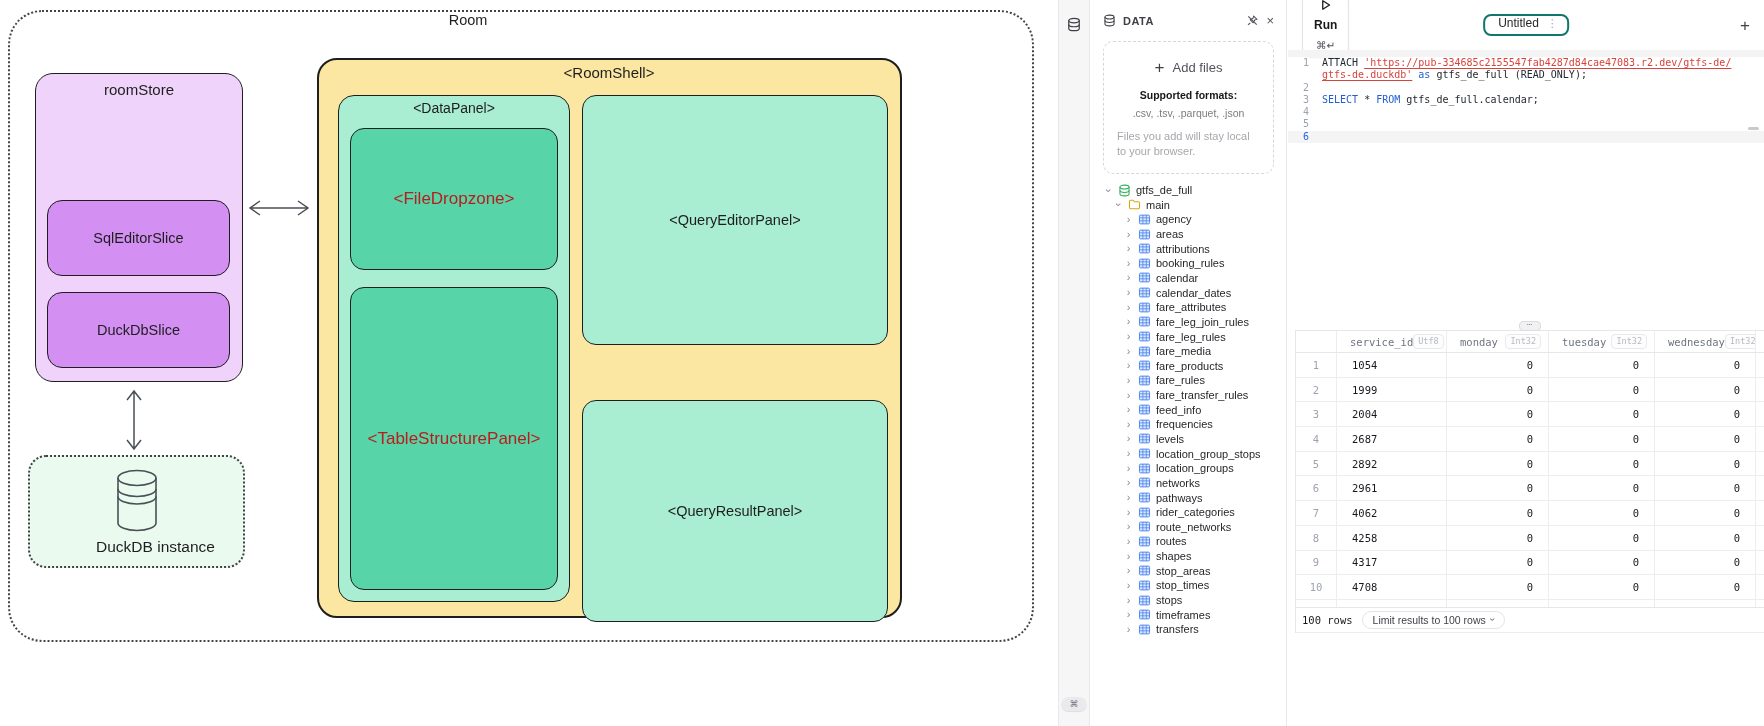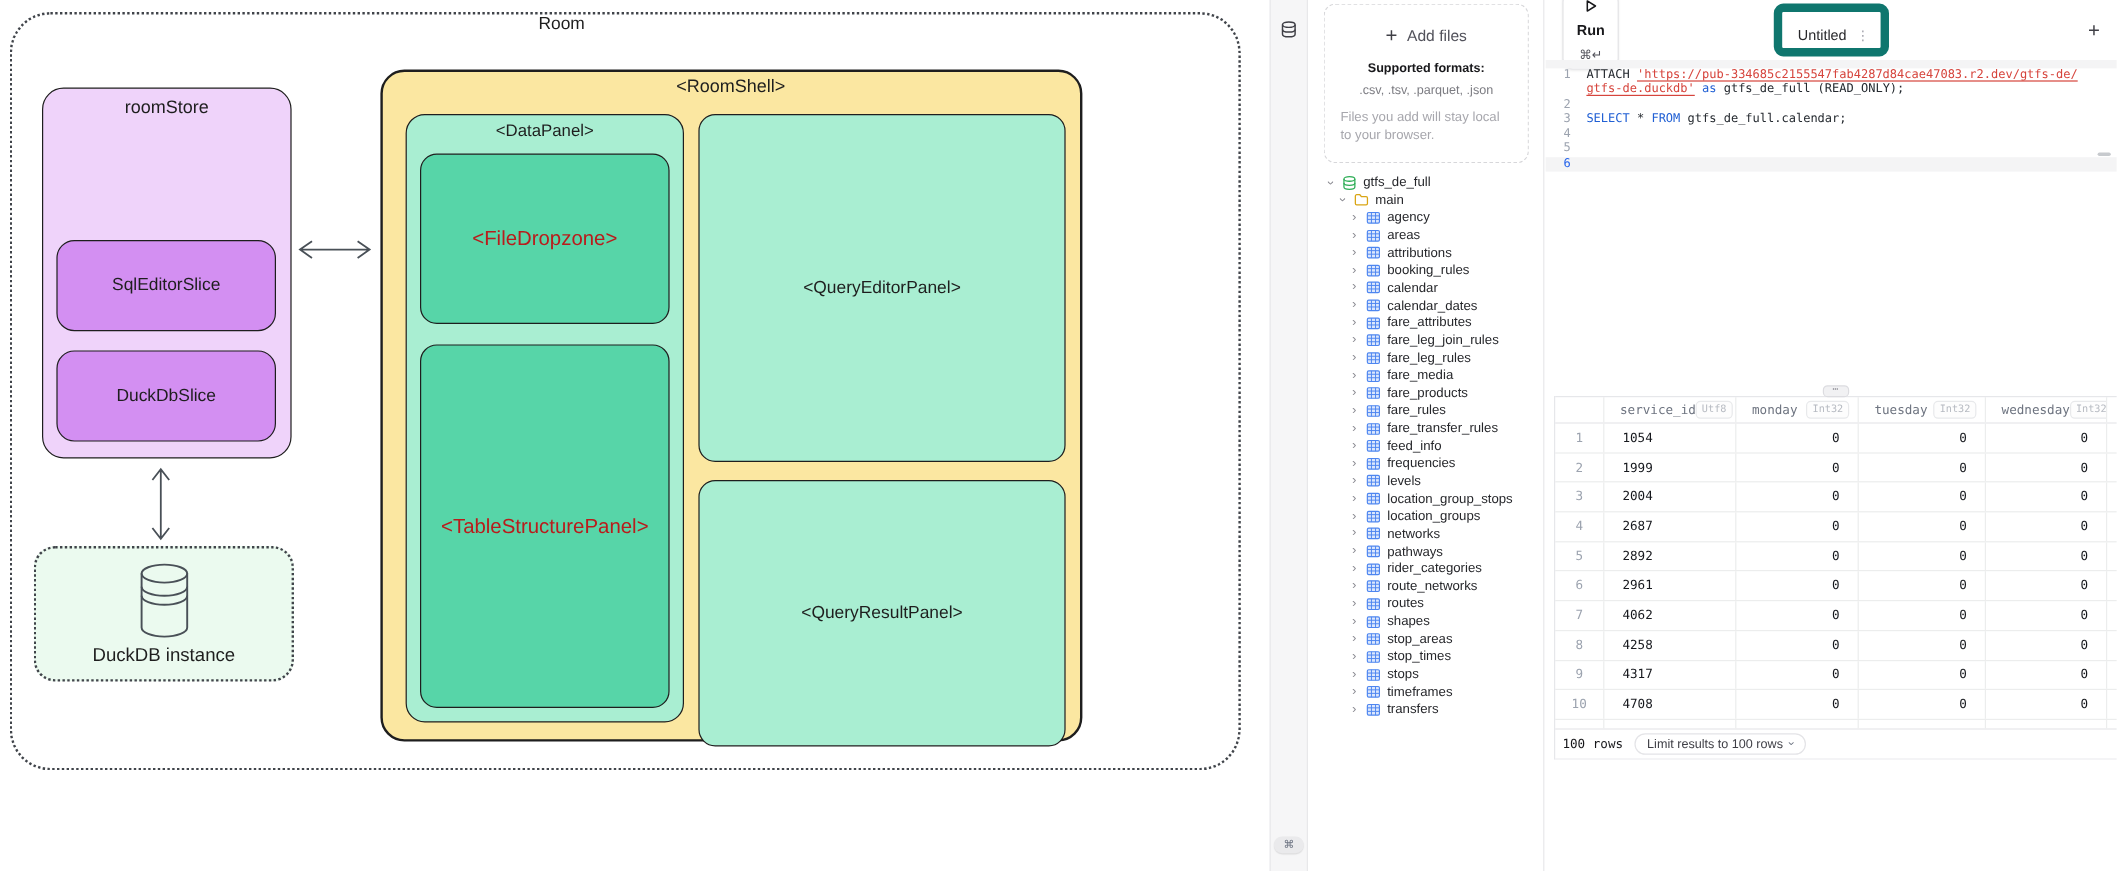--- a/index.html
+++ b/index.html
@@ -17,36 +17,36 @@
 
   .roomstore { left:35px; top:73px; width:208px; height:309px;
     background:var(--d-purple-light,#efd3fa); border:1.7px solid #1e1e1e; border-radius:18px; }
   .roomstore-label { left:139px; top:81px; transform:translateX(-50%); font-size:15px; }
   .slice { width:183px; height:76px; left:47px;
     background:var(--d-purple,#d38ff2); border:1.7px solid #1e1e1e; border-radius:15px;
     display:flex; align-items:center; justify-content:center; font-size:14.5px; color:#1e1e1e; }
   .slice1 { top:107px; } .slice2 { top:200px; } .slice3 { top:292px; }
 
   .duckdb { left:28px; top:455px; width:217px; height:113px;
-    background:var(--d-pale,#ebfaef); border:2px dotted #40444a; border-radius:18px; }
+    background:var(--d-pale,#ebfaef); border:2px dotted #40444a; border-radius:18px;padding-left:19px; }
   .cyl { left:50%; top:11px; transform:translateX(-50%); }
   .duckdb-label { bottom:10px; width:100%; text-align:center; font-size:15.5px; position:absolute; color:#1e1e1e; }
 
   .roomshell { left:317px; top:58px; width:585px; height:560px;
     background:var(--d-yellow,#fbe7a1); border:2px solid #1e1e1e; border-radius:20px; }
   .roomshell-label { left:609px; top:64px; transform:translateX(-50%); font-size:15px; }
 
   .mintbox { background:var(--d-mint,#a9eed2); border:1.7px solid #1e1e1e; }
   .greenbox { background:var(--d-green,#57d5a8); border:1.7px solid #1e1e1e;
     display:flex; align-items:center; justify-content:center; font-size:17px; color:#b91c1c; }
   .datapanel-box { left:338px; top:95px; width:232px; height:507px; border-radius:16px; }
   .datapanel-label { left:454px; top:100px; transform:translateX(-50%); font-size:14px; }
   .filedropzone { left:350px; top:128px; width:208px; height:142px; border-radius:14px; }
   .tablestructure { left:350px; top:287px; width:208px; height:303px; border-radius:14px; }
-  .qeditor { left:582px; top:95px; width:306px; height:290px; border-radius:14px;
+  .qeditor { left:582px; top:95px; width:306px; height:250px; border-radius:14px;
     display:flex; align-items:center; justify-content:center; font-size:14.5px; color:#1e1e1e; }
   .qresult { left:582px; top:373px; width:306px; height:222px; border-radius:14px;
     display:flex; align-items:center; justify-content:center; font-size:14.5px; color:#1e1e1e;margin-top:27px; }
   .arrow-h { left:246px; top:197px; } .arrow-v { left:121px; top:388px; }
 
   
   .rail { position:absolute; left:1058px; top:0; width:32px; height:726px;
     background:#f6f6f7; border-left:1px solid #e8e8ea; border-right:1px solid #e8e8ea; }
   .rail-db { position:absolute; top:17px; left:50%; transform:translateX(-50%); }
   .rail-kbd { position:absolute; bottom:15px; left:50%; transform:translateX(-50%);
@@ -81,22 +81,22 @@
   .tlabel { white-space:nowrap; }
 
   .editor { position:absolute; left:1288px; top:0; width:476px; height:726px; background:#fff; }
   .toolbar { position:absolute; top:0; left:0; right:0; height:50px;
     display:flex; align-items:center; padding:0 14px; }
   .run-btn { display:flex; align-items:center; gap:7px; background:#fff;
     border:1px solid #e4e4e7; border-radius:9px; padding:5px 11px;
     box-shadow:0 1px 2px rgba(0,0,0,.07); font-size:12px; font-weight:700; color:#18181b;flex-direction:column; }
   .run-kbd { font-size:10.5px; font-weight:400; color:#52525b; }
   .tab-pill { position:absolute; left:50%; transform:translateX(-50%);
-    display:flex; align-items:center; gap:8px; border:7px solid #0f766e; border-radius:8px;
-    padding:12px 9px 4px 13px; font-size:12px; color:#27272a; background:#fff; }
+    display:flex; align-items:center; gap:8px; border:2px solid #0f766e; border-radius:8px;
+    padding:0 9px 4px 13px; font-size:12px; color:#27272a; background:#fff; }
   .tab-dots { color:#a1a1aa; font-size:11px; }
   .newtab { margin-left:auto; font-size:17px; color:#3f3f46; line-height:1; }
   .top-strip { position:absolute; top:50px; left:0; right:0; height:7px; background:#f4f4f5; }
 
   .code { position:absolute; top:57px; left:0; right:0;
     font-family:"DejaVu Sans Mono", monospace; font-size:10px; }
   .code-line { display:flex; height:12.3px; line-height:12.3px; white-space:pre; }
   .code-line.active { background:#f4f4f5; }
   .gutter { width:34px; flex:none; text-align:right; padding-right:13px; color:#9ca3af; }
   .code-line.active .gutter { color:#2563eb; }
@@ -194,20 +194,39 @@
         <path d="M2.4 3.8 v8.4 a5.6 2.4 0 0 0 11.2 0 V3.8"></path>
         <path d="M2.4 8 a5.6 2.4 0 0 0 11.2 0"></path>
       </svg>
     </span>
     <span class="rail-kbd">
       <span>⌘</span>
     </span>
   </div>
 
   <div class="datapanel">
+    <div class="dp-header">
+      <span class="dp-ic">
+        <svg width="13" height="13" viewBox="0 0 16 16" fill="none" stroke="#3f3f46" stroke-width="1.3">
+          <ellipse cx="8" cy="3.8" rx="5.6" ry="2.4"></ellipse>
+          <path d="M2.4 3.8 v8.4 a5.6 2.4 0 0 0 11.2 0 V3.8"></path>
+          <path d="M2.4 8 a5.6 2.4 0 0 0 11.2 0"></path>
+        </svg>
+      </span>
+      <span class="dp-title">DATA</span>
+      <span class="dp-sp"></span>
+      <span class="dp-ic">
+        <svg width="13" height="13" viewBox="0 0 16 16" fill="none" stroke="#52525b" stroke-width="1.3" stroke-linejoin="round">
+          <path d="M9.5 2.5 l4 4 -2.8 .9 -1.8 3.4 -3.7 -3.7 3.4 -1.8 z"></path>
+          <path d="M5.2 10.8 L2.5 13.5"></path>
+          <line x1="2.8" y1="2.8" x2="13.2" y2="13.2"></line>
+        </svg>
+      </span>
+      <span class="dp-close">×</span>
+    </div>
 
     <div class="add-card">
       <div class="add-row">
         <span class="plus-glyph">+</span>
         <span>Add files</span>
       </div>
       <div class="fmt-title">Supported formats:</div>
       <div class="fmt-list">.csv, .tsv, .parquet, .json</div>
       <div class="local-note">Files you add will stay local to your browser.</div>
     </div>

